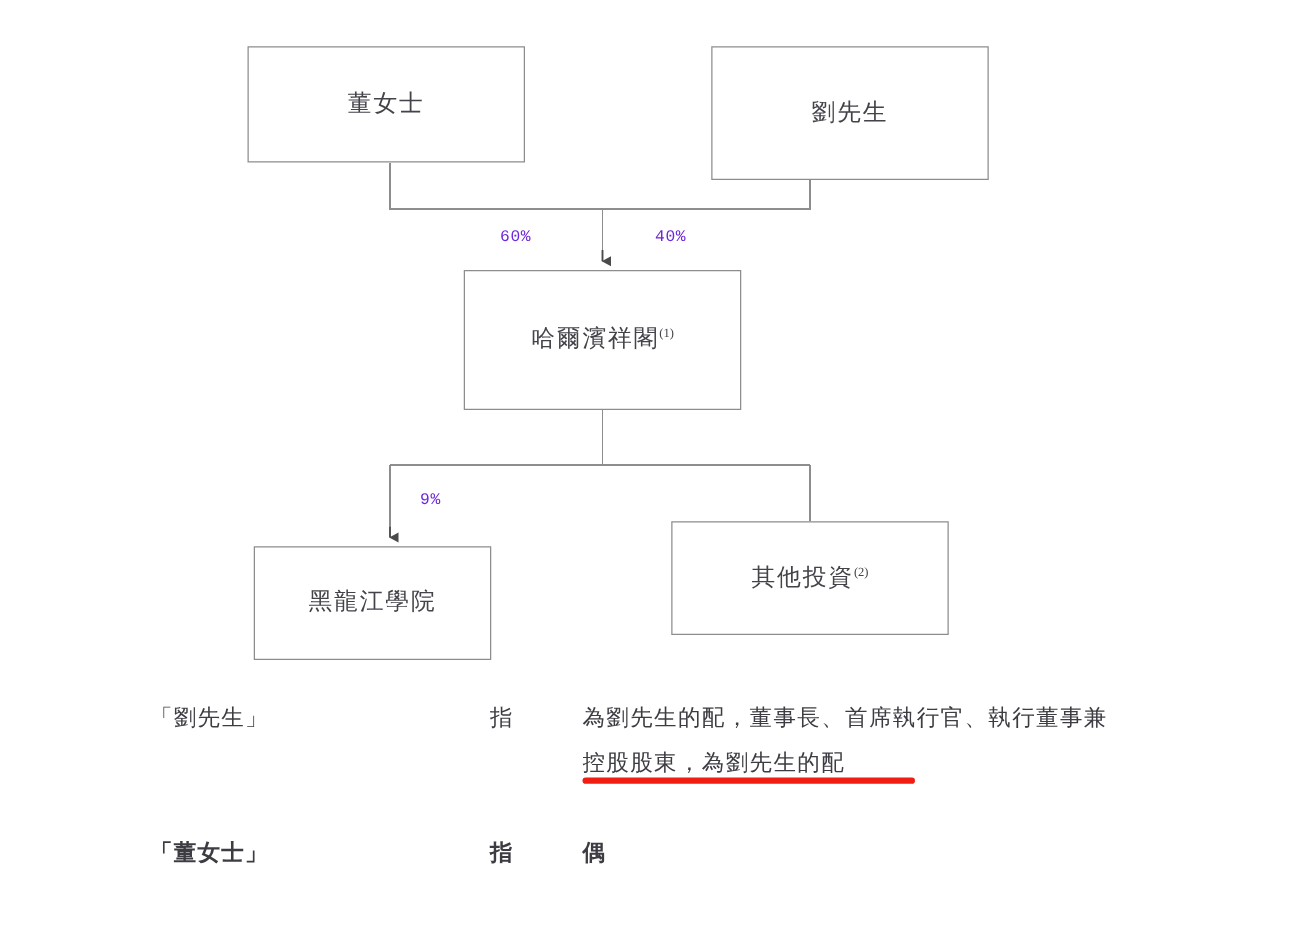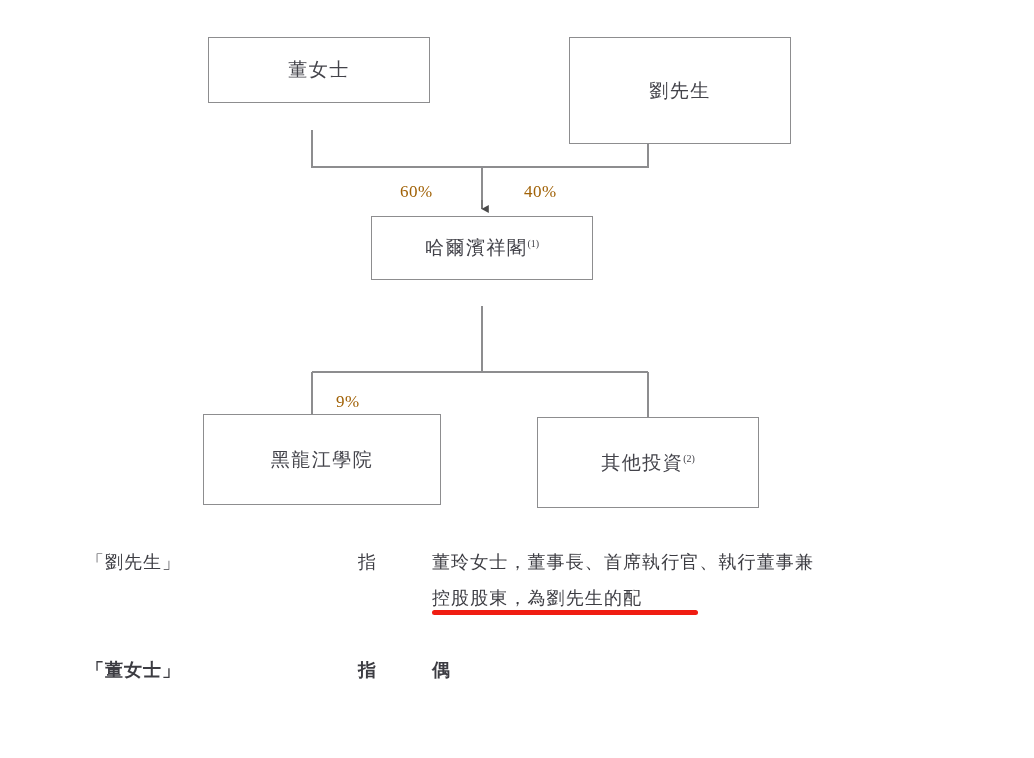--- a/index.html
+++ b/index.html
@@ -62,33 +62,34 @@
   }
   .node-label sup {
     font-size: 10px;
     letter-spacing: 0;
     vertical-align: super;
     line-height: 0;
   }
 
   .edge-label {
     position: absolute;
-    font-size: 17px;
+    font-size: 13px;
     letter-spacing: 0.5px;
-    color: #a16207;
-    white-space: nowrap;
-    font-family: Liberation Serif, serif;
+    color: #6d28d9;
+    white-space: nowrap;
+    font-family: Liberation Mono, monospace;
   }
 
   
   #definitions {
     position: absolute;
     left: 0;
-    top: 544px;
+    top: 556px;
     width: 830px;
+    padding-left: 34px;
   }
   .def-row {
     position: relative;
     display: flex;
     align-items: flex-start;
     margin-bottom: 22px;
   }
   .def-term {
     width: 272px;
     flex: 0 0 272px;
@@ -166,54 +167,54 @@
         <path d="M312,372 L648,372"></path>
         <path d="M312,372 L312,421"></path>
         <path d="M648,372 L648,421"></path>
       </g>
       <g stroke="#4a4a4a" stroke-width="1.5" fill="none">
         <path d="M312,421 L312,430" marker-end="url(#arrowhead)"></path>
         <path d="M648,421 L648,430" marker-end="url(#arrowhead)"></path>
       </g>
     </svg>
 
-    <div class="node" style="left:208px; top:37px; width:222px; height:66px;">
+    <div class="node" style="left:198px; top:37px; width:222px; height:93px;">
       <span class="node-label">董女士</span>
     </div>
 
     <div class="node" style="left:569px; top:37px; width:222px; height:107px;">
       <span class="node-label">劉先生</span>
     </div>
 
-    <div class="node" style="left:371px; top:216px; width:222px; height:64px;">
+    <div class="node" style="left:371px; top:216px; width:222px; height:112px;">
       <span class="node-label"><span>哈爾濱祥閣</span><sup>(1)</sup></span>
     </div>
 
-    <div class="node" style="left:203px; top:414px; width:238px; height:91px;">
+    <div class="node" style="left:203px; top:437px; width:190px; height:91px;font-family:Liberation Mono, monospace;">
       <span class="node-label">黑龍江學院</span>
     </div>
 
     <div class="node" style="left:537px; top:417px; width:222px; height:91px;">
       <span class="node-label"><span>其他投資</span><sup>(2)</sup></span>
     </div>
 
     <div class="edge-label" style="left:400px; top:182px;">60%</div>
 
     <div class="edge-label" style="left:524px; top:182px;">40%</div>
 
     <div class="edge-label" style="left:336px; top:392px;">9%</div>
   </div>
 
   <div id="definitions">
 
     <div class="def-row">
       <div class="def-term">「劉先生」</div>
       <div class="def-zhi">指</div>
       <div class="def-body">
-        <span class="def-line">董玲女士，董事長、首席執行官、執行董事兼</span>
+        <span class="def-line">為劉先生的配，董事長、首席執行官、執行董事兼</span>
         <span class="def-line highlight short">控股股東，為劉先生的配</span>
       </div>
     </div>
 
     <div class="def-row" style="margin-top:36px;font-weight:bold;">
       <div class="def-term">「董女士」</div>
       <div class="def-zhi">指</div>
       <div class="def-body">
         <span class="def-line">偶</span>
       </div>

